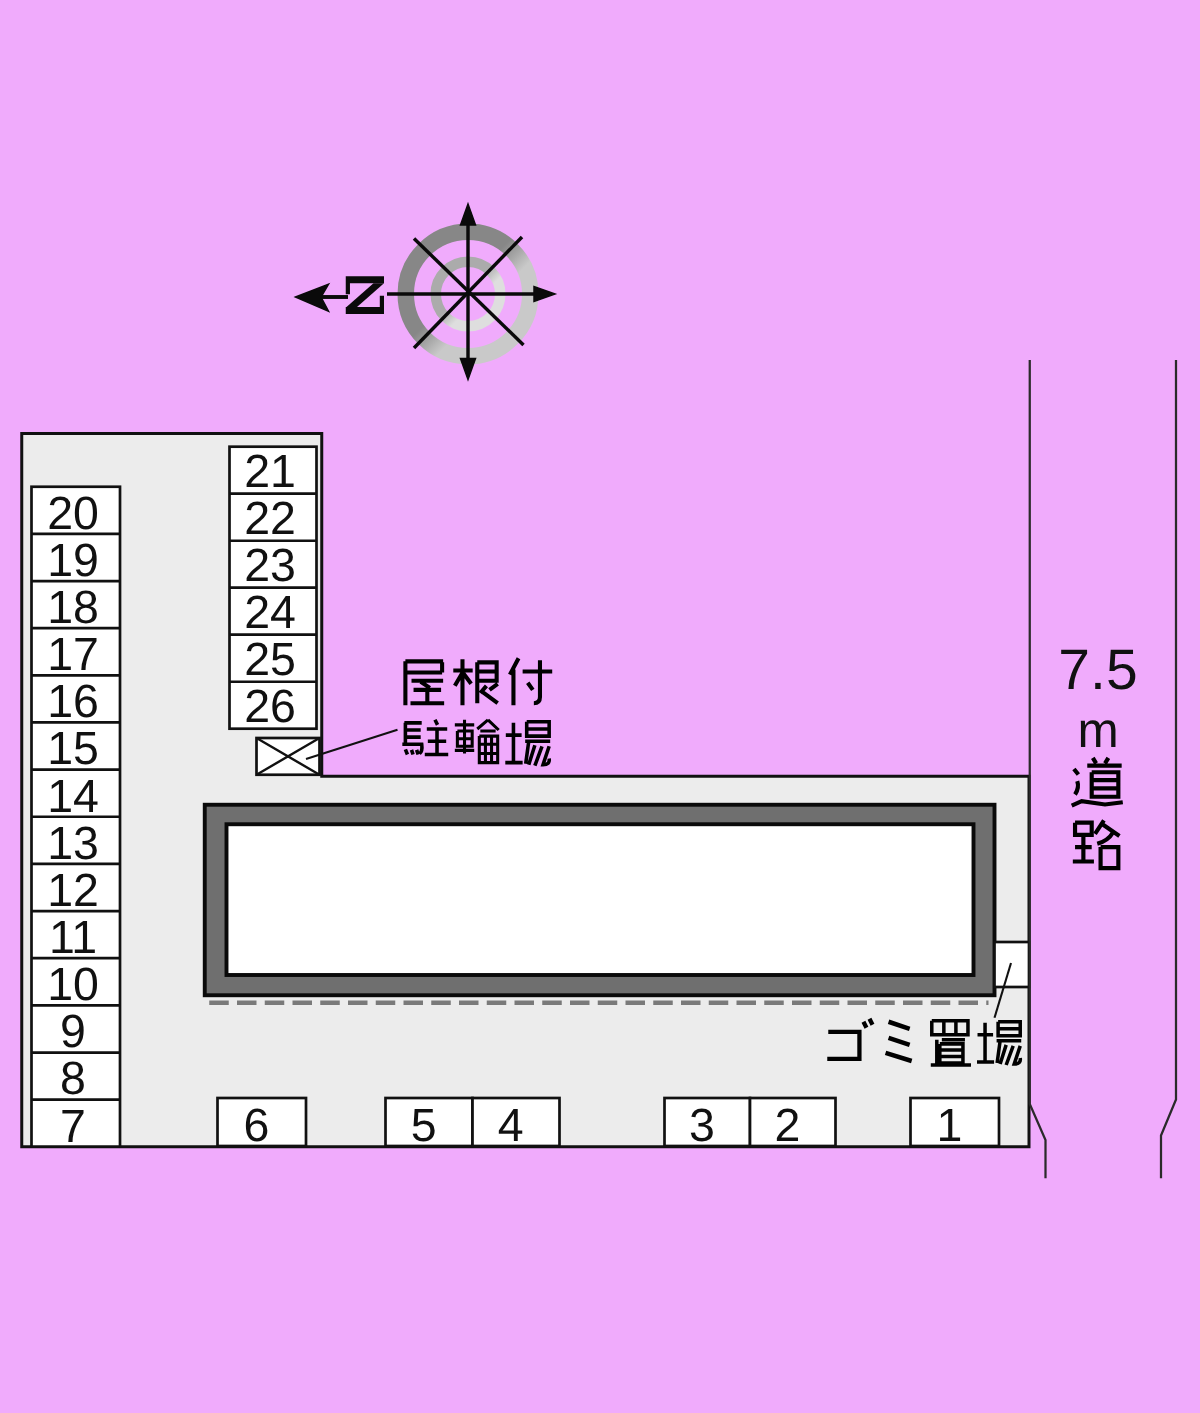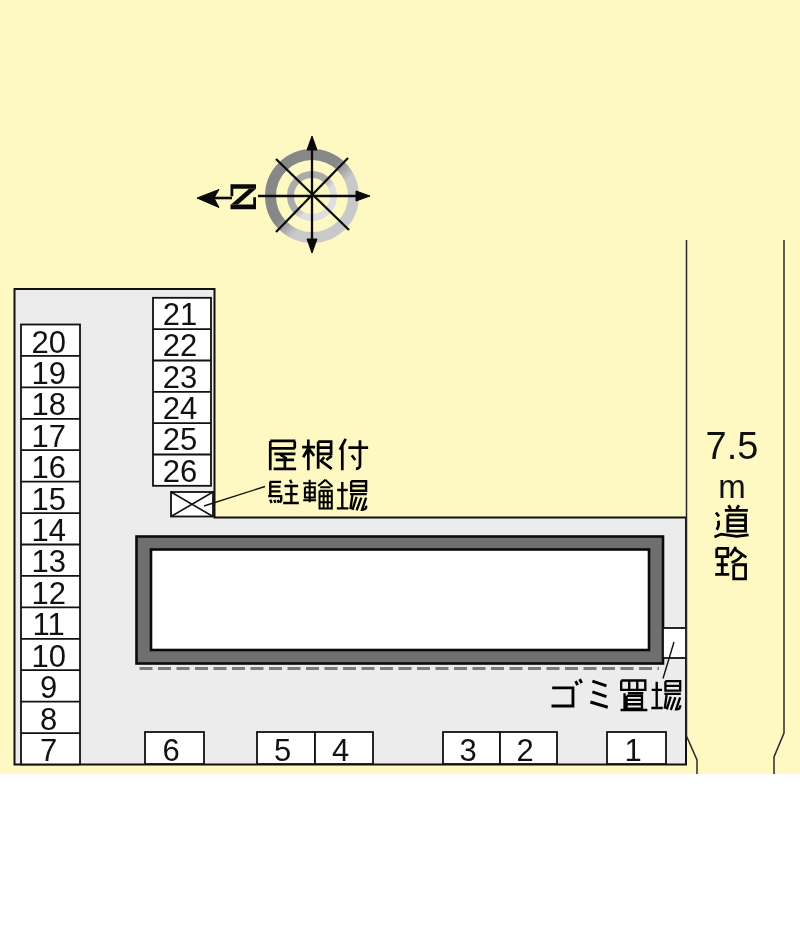--- a/index.html
+++ b/index.html
@@ -1,16 +1,16 @@
 <!DOCTYPE html>
 <html><head>
 <meta charset="utf-8">
 <style>
 html,body{margin:0;padding:0;background:#fff;}
-#page{position:relative;width:800px;height:774px;background:#fef9c3;overflow:hidden;}
+#page{position:relative;width:800px;height:942px;background:#f0abfc;overflow:hidden;}
 svg{position:absolute;left:0;top:0;}
 text{font-family:"Liberation Sans",sans-serif;fill:#111;}
 </style>
 </head>
 <body>
 <div id="page">
 <svg width="800" height="942" viewBox="0 0 800 942">
 <defs>
 <linearGradient id="rg1" x1="0" y1="0" x2="1" y2="1">
 <stop offset="0.45" stop-color="#878787"></stop>

